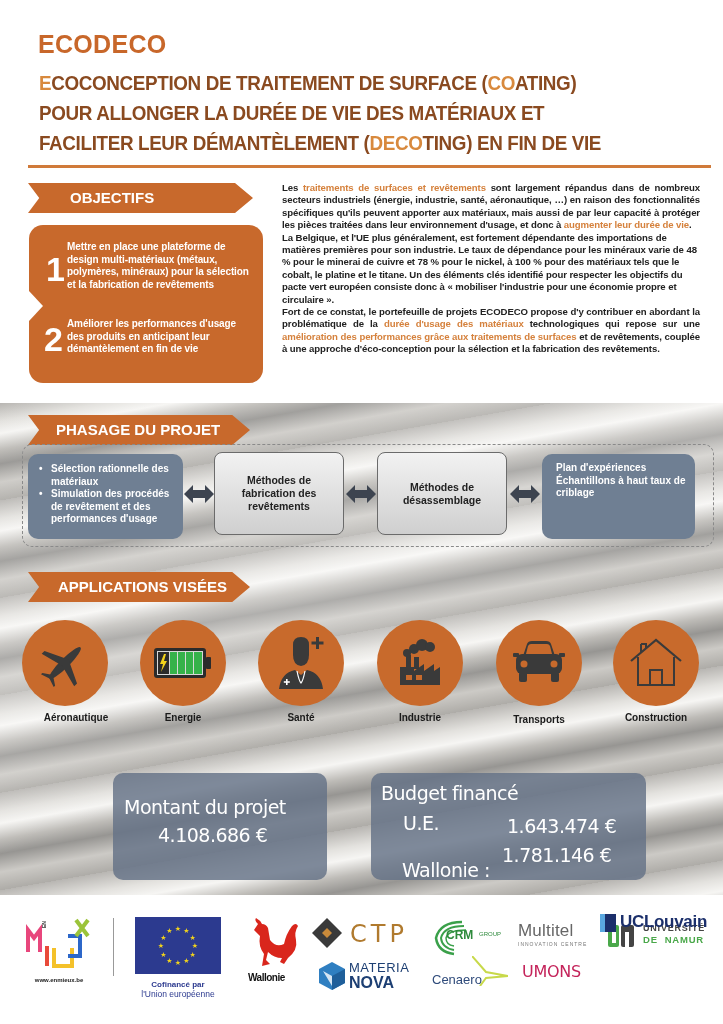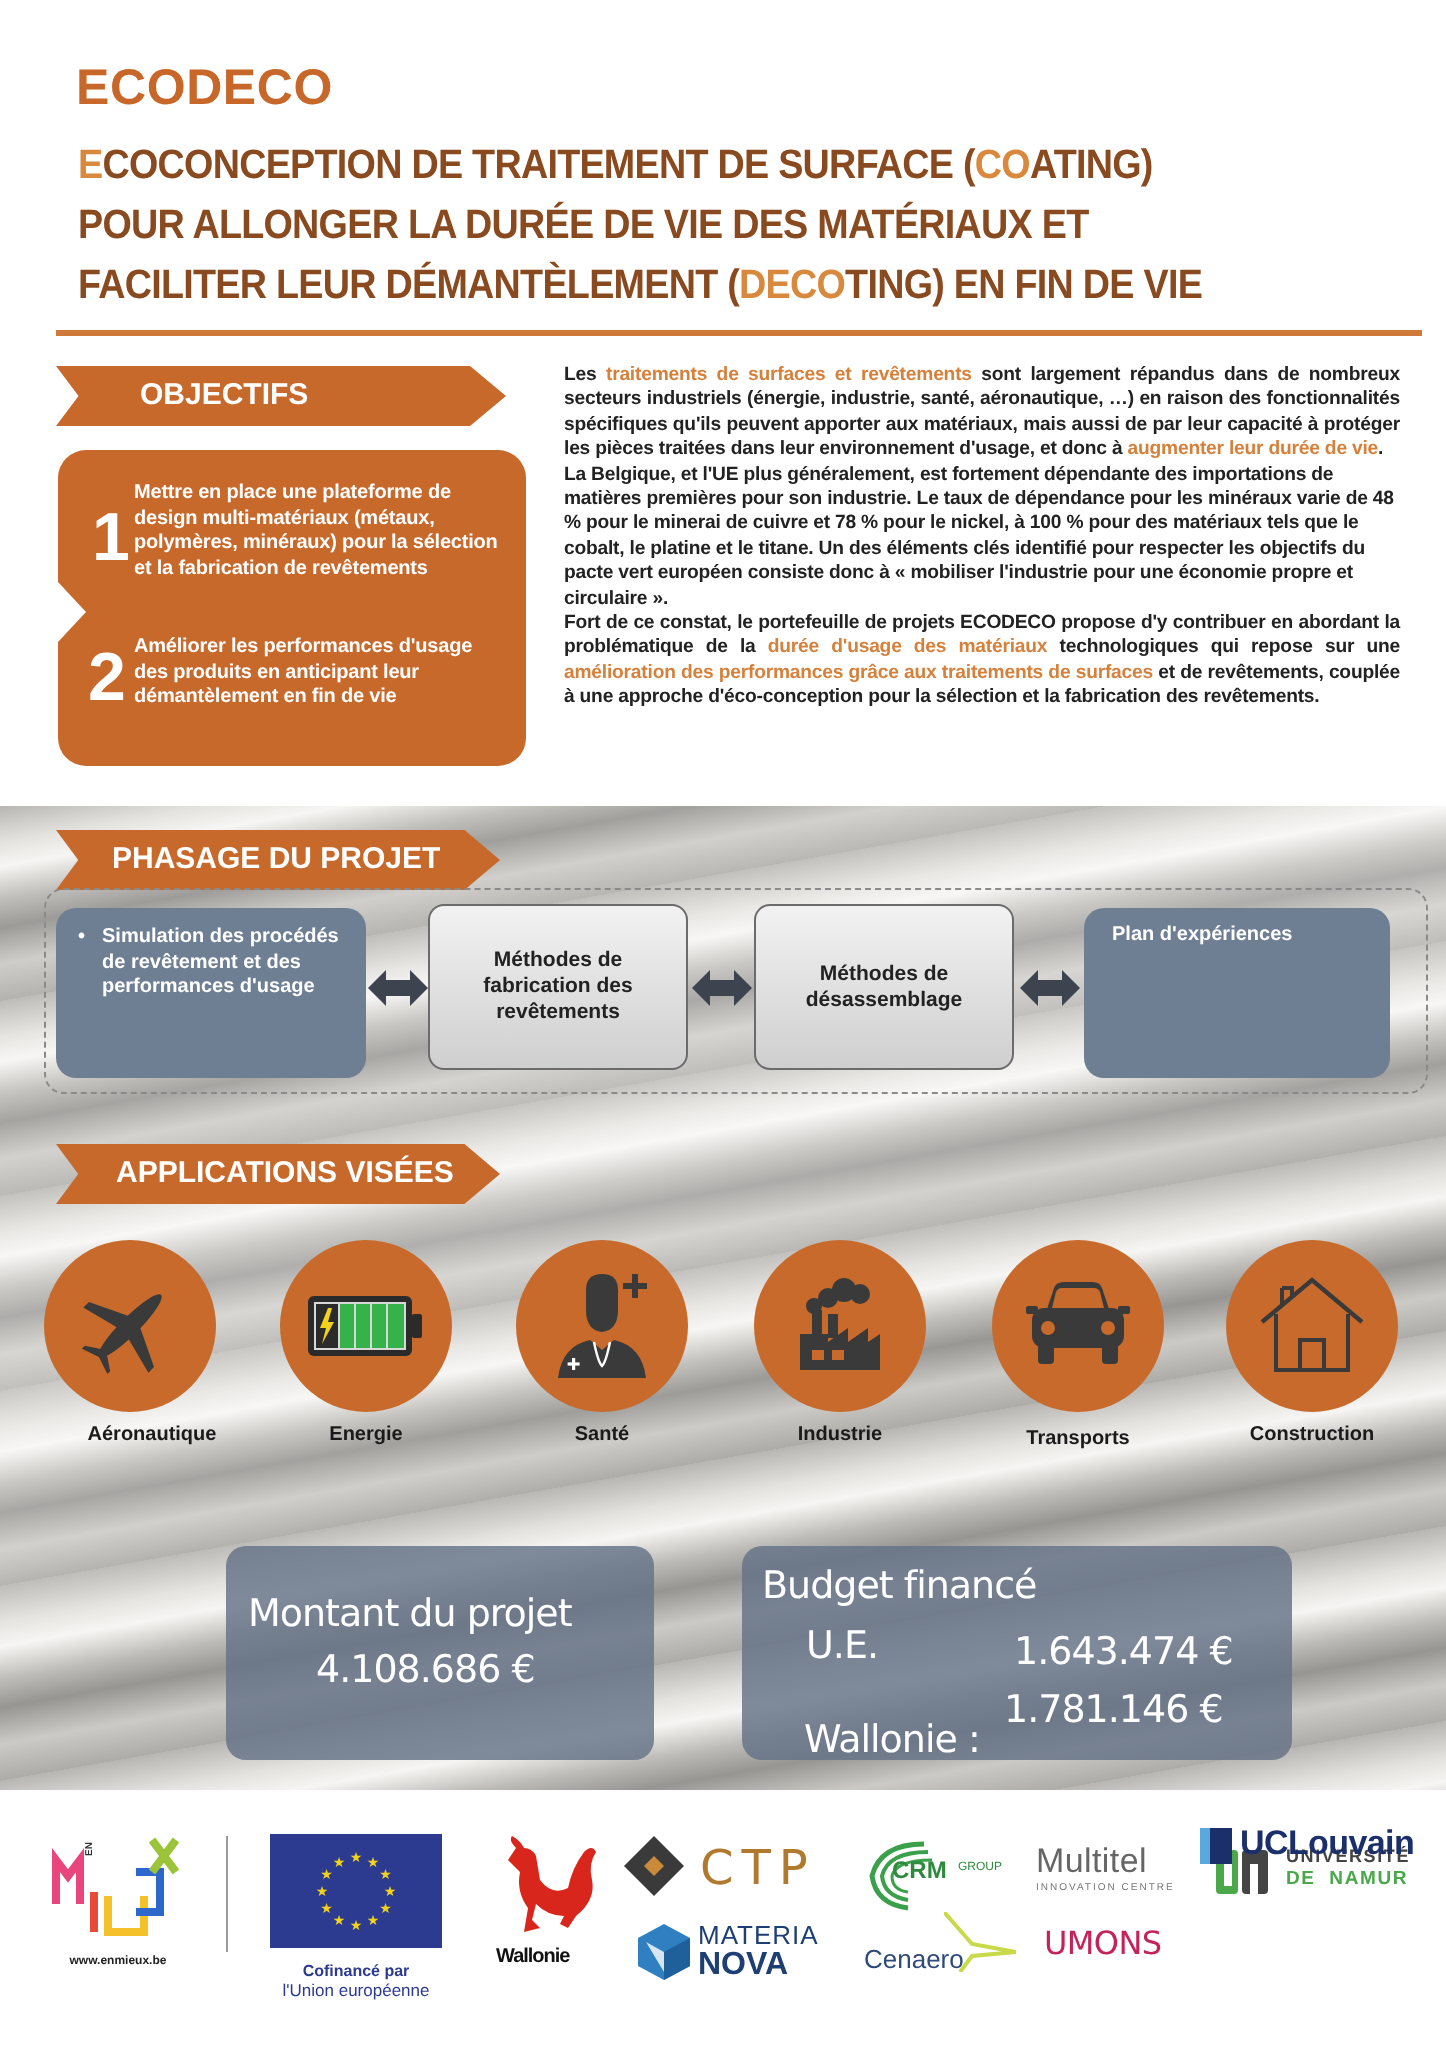--- a/index.html
+++ b/index.html
@@ -76,20 +76,21 @@
 
 <div class="photo"></div>
 
 <div class="banner" style="left:28px; top:415px; width:222px;">
   <span style="padding-left:28px;">PHASAGE DU PROJET</span>
 </div>
 <div class="dash-frame"></div>
 
 <div class="phase-blue" style="left:28px; top:454px; width:155px; height:85px; padding:9px 8px 0 8px;">
   <ul>
+    <li>Sélection rationnelle des matériaux</li>
     <li>Simulation des procédés de revêtement et des performances d'usage</li>
   </ul>
 </div>
 
 <svg class="arrow2" style="left:184px; top:484px;" viewBox="0 0 30 20">
   <polygon points="0,10 9,1 9,6 21,6 21,1 30,10 21,19 21,14 9,14 9,19" fill="#3d4450"></polygon>
 </svg>
 
 <div class="phase-grey" style="left:214px; top:452px; width:130px; height:83px;">
   <span style="width:90px;">Méthodes de fabrication des revêtements</span>
@@ -102,20 +103,21 @@
 <div class="phase-grey" style="left:377px; top:452px; width:130px; height:83px;">
   <span style="width:90px;">Méthodes de désassemblage</span>
 </div>
 
 <svg class="arrow2" style="left:510px; top:484px;" viewBox="0 0 30 20">
   <polygon points="0,10 9,1 9,6 21,6 21,1 30,10 21,19 21,14 9,14 9,19" fill="#3d4450"></polygon>
 </svg>
 
 <div class="phase-blue" style="left:542px; top:454px; width:153px; height:85px; padding:8px 8px 0 14px;">
   <div>Plan d'expériences</div>
+  <div>Échantillons à haut taux de criblage</div>
 </div>
 
 <div class="banner" style="left:28px; top:572px; width:222px;">
   <span style="padding-left:30px;">APPLICATIONS VISÉES</span>
 </div>
 
 <div class="app-circle" style="left:22px; top:620px;">
   <svg width="54" height="54" viewBox="0 0 54 54">
     <g transform="rotate(45 27 27)" fill="#3a3a3a">
       <ellipse cx="27" cy="27" rx="4.5" ry="22"></ellipse>

